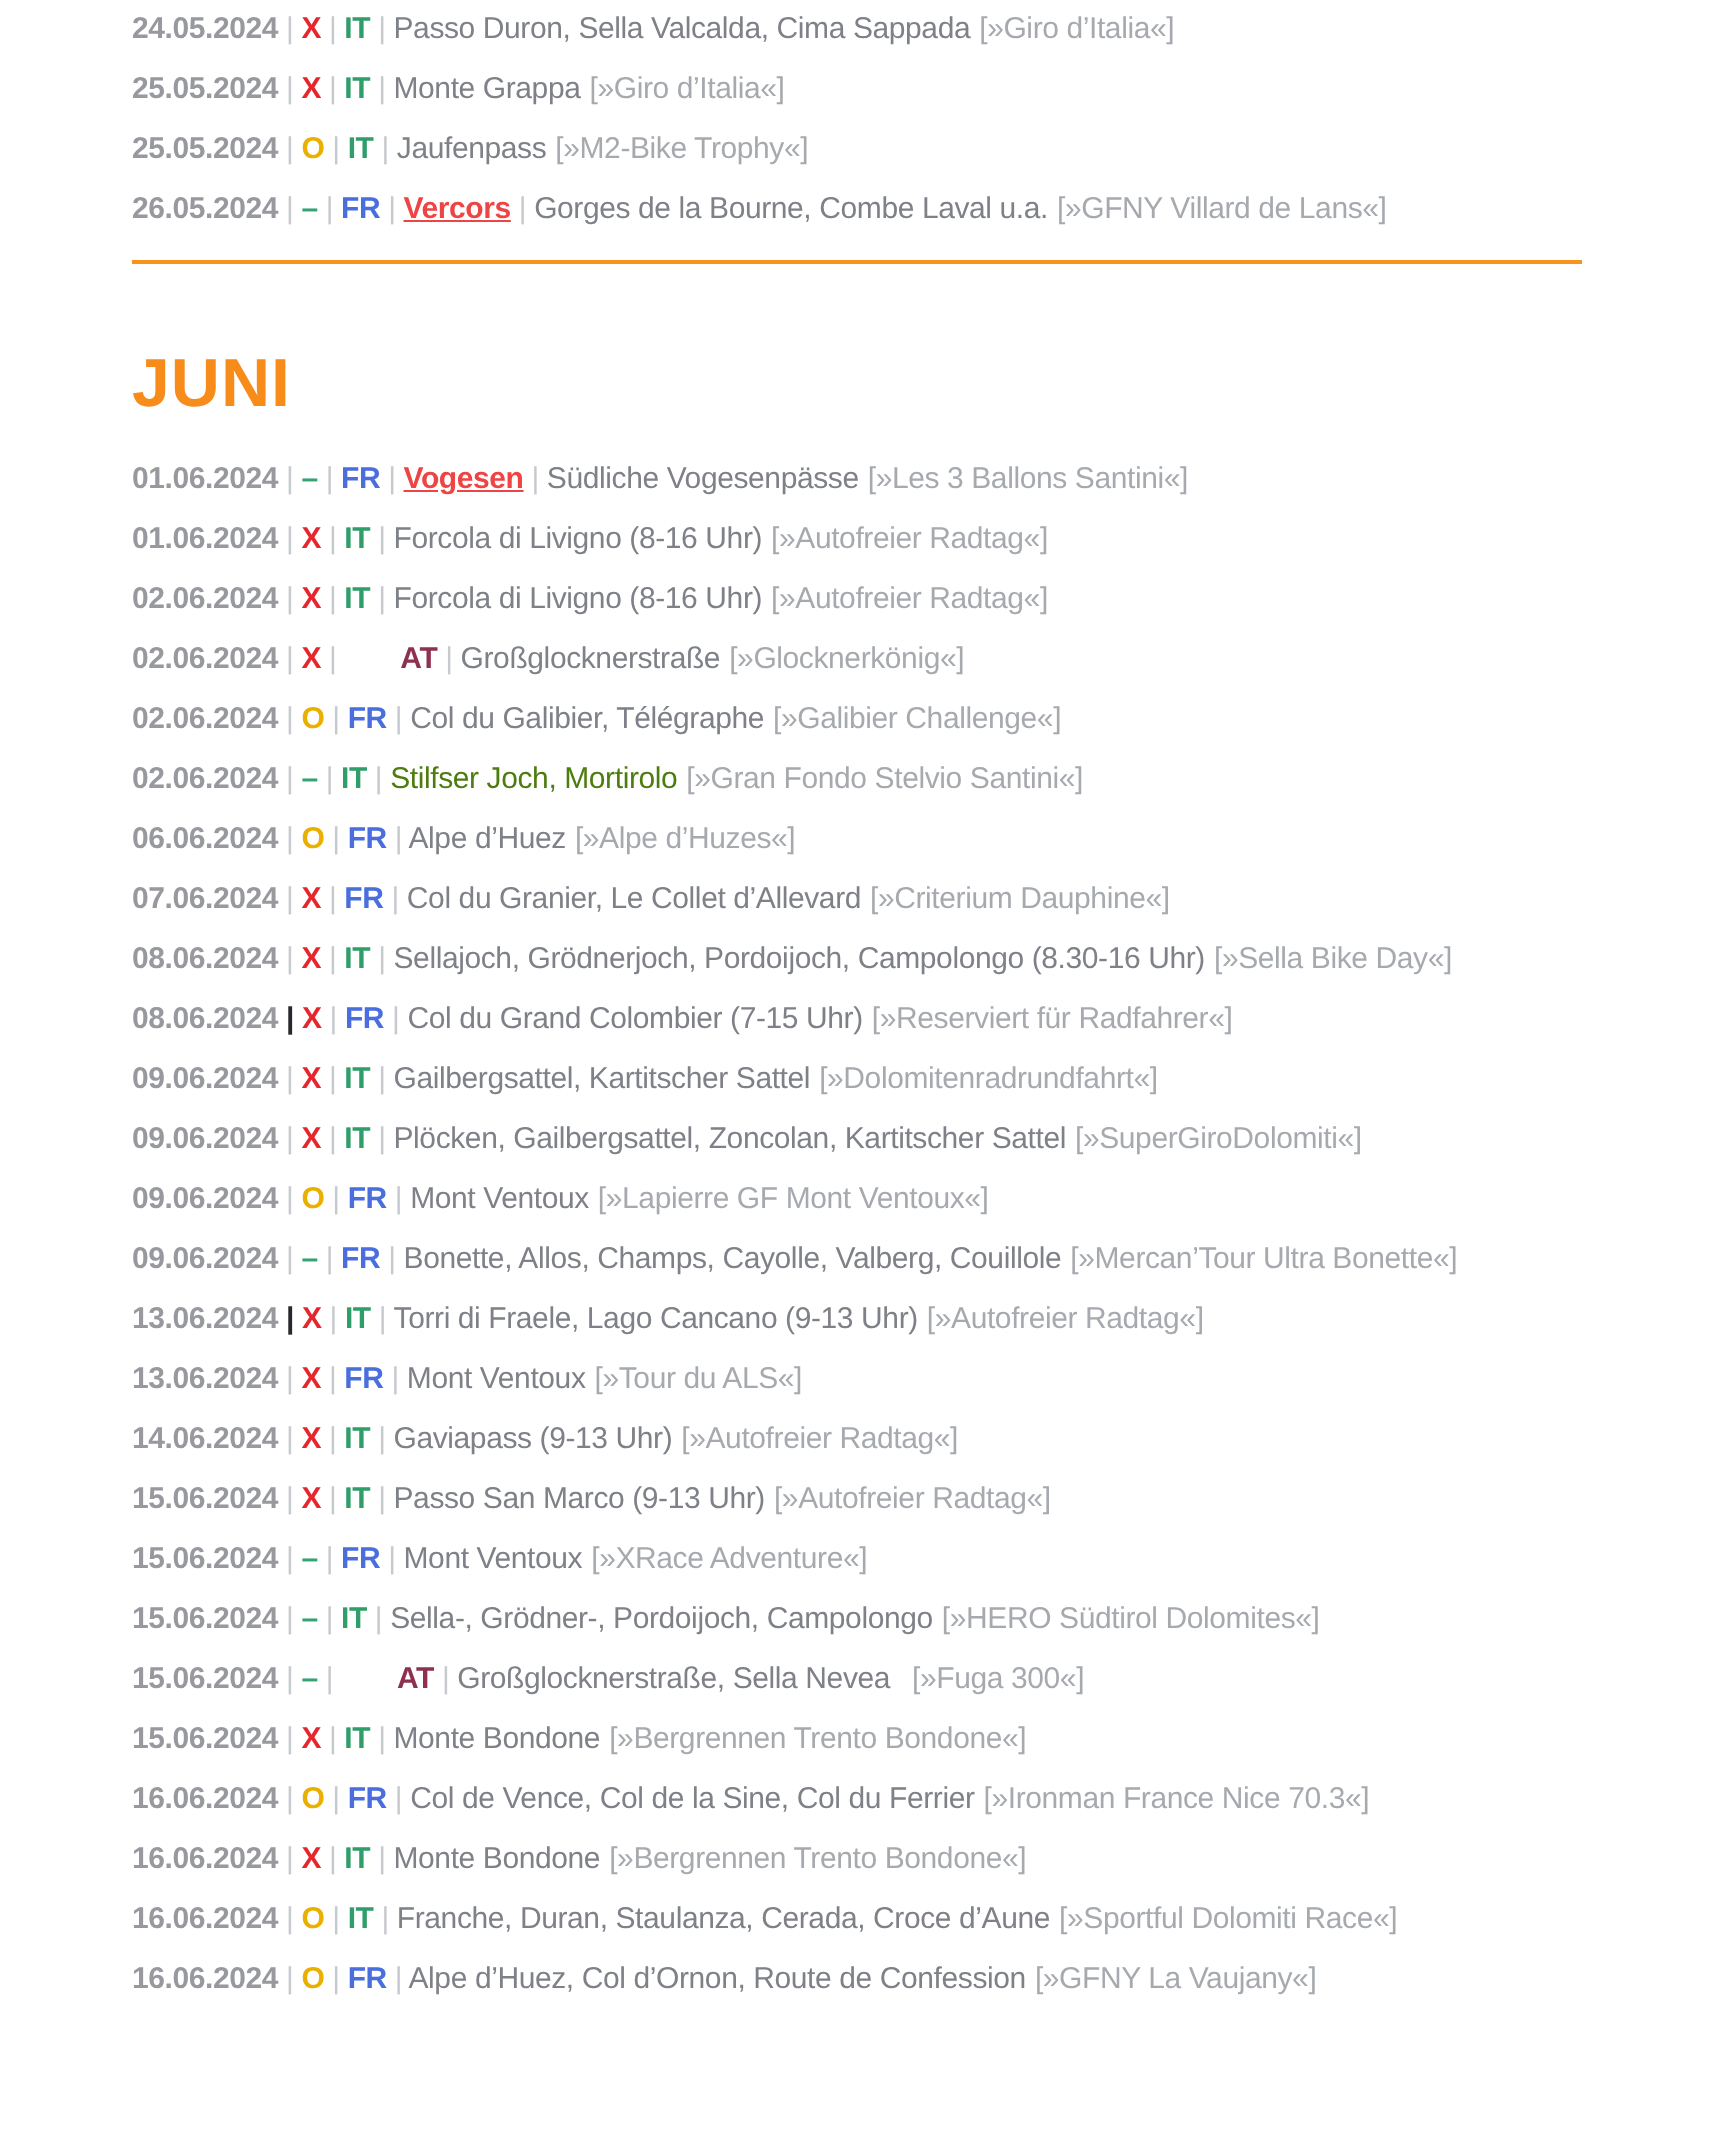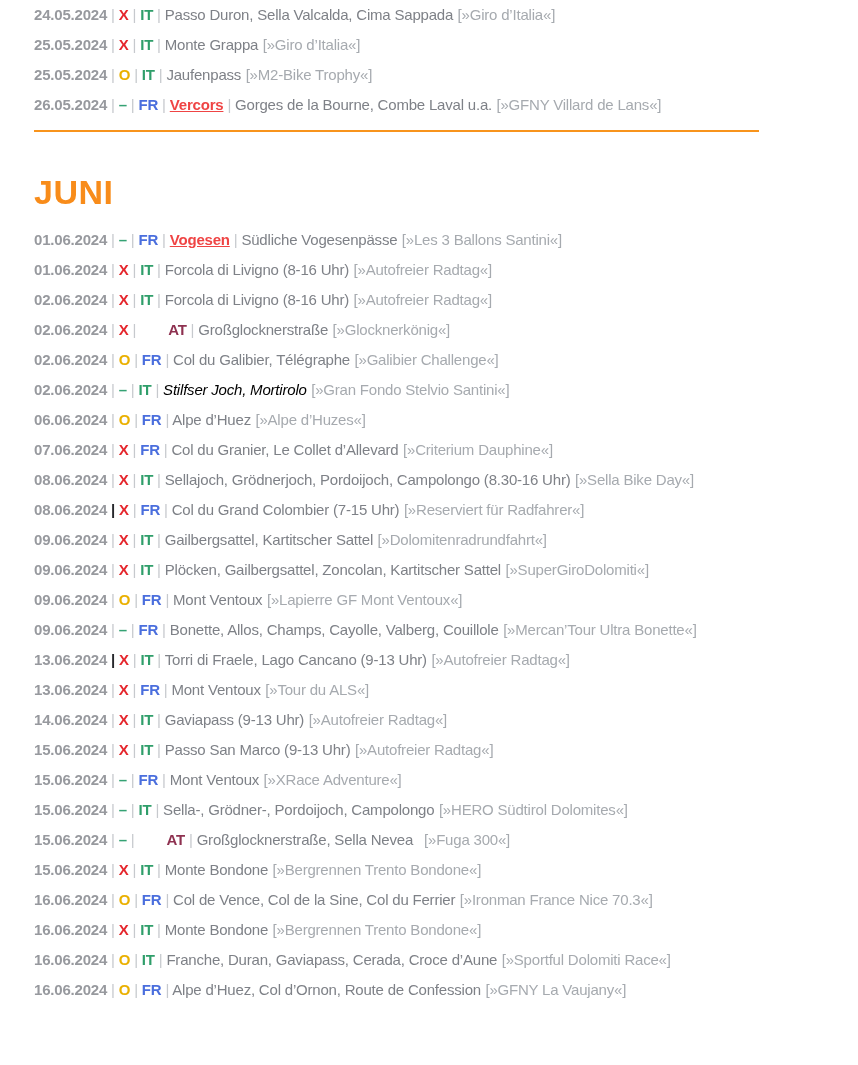--- a/index.html
+++ b/index.html
@@ -2,21 +2,21 @@
 <html><head>
 <meta charset="utf-8">
 <style>
   html, body { margin: 0; padding: 0; }
   body {
     width: 858px; height: 1065px; overflow: hidden;
     background: #ffffff;
     font-family: "Liberation Sans", "DejaVu Sans", sans-serif;
   }
   .content {
-    padding-left: 34px;
+    padding-left: 66px;
     width: 727px;
   }
   .row {
     line-height: 30px;
     font-size: 15px;
     letter-spacing: -0.2px;
     white-space: nowrap;
     color: #7e8187;
   }
   .date   { color: #97999e; font-weight: 700; }
@@ -25,21 +25,21 @@
   .status { font-weight: 700; }
   .st-x   { color: #e5262d; }
   .st-o   { color: #eab000; }
   .st-dash{ color: #35a274; }
   .country { font-weight: 700; }
   .c-it   { color: #2f9e6a; }
   .c-fr   { color: #4a6edd; }
   .c-at   { color: #8e3150; margin-left: 28px; }
   .region { color: #ef4444; font-weight: 700; text-decoration: underline; }
   .loc    { color: #7e8187; }
-  .loc.dark { color: #000000; font-style: italic; }
+  .loc.dark { color: #4d7c0f; }
   .event  { color: #a6aaaf; margin-left: 4.5px; }
   .event.wide { margin-left: 11px; }
   .divider {
     border: none;
     border-top: 2px solid #f8941c;
     margin: 10px 0 0 0;
     width: 725px;
   }
   .month-header {
     margin: 46px 0 0 0;
@@ -81,16 +81,16 @@
       <div class="row"><span class="date">13.06.2024</span><span class="sep dark"> | </span><span class="status st-x">X</span><span class="sep"> | </span><span class="country c-it">IT</span><span class="sep"> | </span><span class="loc">Torri di Fraele, Lago Cancano (9-13 Uhr)</span><span class="event">[»Autofreier Radtag«]</span></div>
       <div class="row"><span class="date">13.06.2024</span><span class="sep"> | </span><span class="status st-x">X</span><span class="sep"> | </span><span class="country c-fr">FR</span><span class="sep"> | </span><span class="loc">Mont Ventoux</span><span class="event">[»Tour du ALS«]</span></div>
       <div class="row"><span class="date">14.06.2024</span><span class="sep"> | </span><span class="status st-x">X</span><span class="sep"> | </span><span class="country c-it">IT</span><span class="sep"> | </span><span class="loc">Gaviapass (9-13 Uhr)</span><span class="event">[»Autofreier Radtag«]</span></div>
       <div class="row"><span class="date">15.06.2024</span><span class="sep"> | </span><span class="status st-x">X</span><span class="sep"> | </span><span class="country c-it">IT</span><span class="sep"> | </span><span class="loc">Passo San Marco (9-13 Uhr)</span><span class="event">[»Autofreier Radtag«]</span></div>
       <div class="row"><span class="date">15.06.2024</span><span class="sep"> | </span><span class="status st-dash">–</span><span class="sep"> | </span><span class="country c-fr">FR</span><span class="sep"> | </span><span class="loc">Mont Ventoux</span><span class="event">[»XRace Adventure«]</span></div>
       <div class="row"><span class="date">15.06.2024</span><span class="sep"> | </span><span class="status st-dash">–</span><span class="sep"> | </span><span class="country c-it">IT</span><span class="sep"> | </span><span class="loc">Sella-, Grödner-, Pordoijoch, Campolongo</span><span class="event">[»HERO Südtirol Dolomites«]</span></div>
       <div class="row"><span class="date">15.06.2024</span><span class="sep"> | </span><span class="status st-dash">–</span><span class="sep"> | </span><span class="country c-at">AT</span><span class="sep"> | </span><span class="loc">Großglocknerstraße, Sella Nevea</span><span class="event wide">[»Fuga 300«]</span></div>
       <div class="row"><span class="date">15.06.2024</span><span class="sep"> | </span><span class="status st-x">X</span><span class="sep"> | </span><span class="country c-it">IT</span><span class="sep"> | </span><span class="loc">Monte Bondone</span><span class="event">[»Bergrennen Trento Bondone«]</span></div>
       <div class="row"><span class="date">16.06.2024</span><span class="sep"> | </span><span class="status st-o">O</span><span class="sep"> | </span><span class="country c-fr">FR</span><span class="sep"> | </span><span class="loc">Col de Vence, Col de la Sine, Col du Ferrier</span><span class="event">[»Ironman France Nice 70.3«]</span></div>
       <div class="row"><span class="date">16.06.2024</span><span class="sep"> | </span><span class="status st-x">X</span><span class="sep"> | </span><span class="country c-it">IT</span><span class="sep"> | </span><span class="loc">Monte Bondone</span><span class="event">[»Bergrennen Trento Bondone«]</span></div>
-      <div class="row"><span class="date">16.06.2024</span><span class="sep"> | </span><span class="status st-o">O</span><span class="sep"> | </span><span class="country c-it">IT</span><span class="sep"> | </span><span class="loc">Franche, Duran, Gaviapass, Cerada, Croce d’Aune</span><span class="event">[»Sportful Dolomiti Race«]</span></div>
+      <div class="row"><span class="date">16.06.2024</span><span class="sep"> | </span><span class="status st-o">O</span><span class="sep"> | </span><span class="country c-it">IT</span><span class="sep"> | </span><span class="loc">Franche, Duran, Staulanza, Cerada, Croce d’Aune</span><span class="event">[»Sportful Dolomiti Race«]</span></div>
       <div class="row"><span class="date">16.06.2024</span><span class="sep"> | </span><span class="status st-o">O</span><span class="sep"> | </span><span class="country c-fr">FR</span><span class="sep"> | </span><span class="loc">Alpe d’Huez, Col d’Ornon, Route de Confession</span><span class="event">[»GFNY La Vaujany«]</span></div>
     </div>
 </div>
 
 </body></html>

